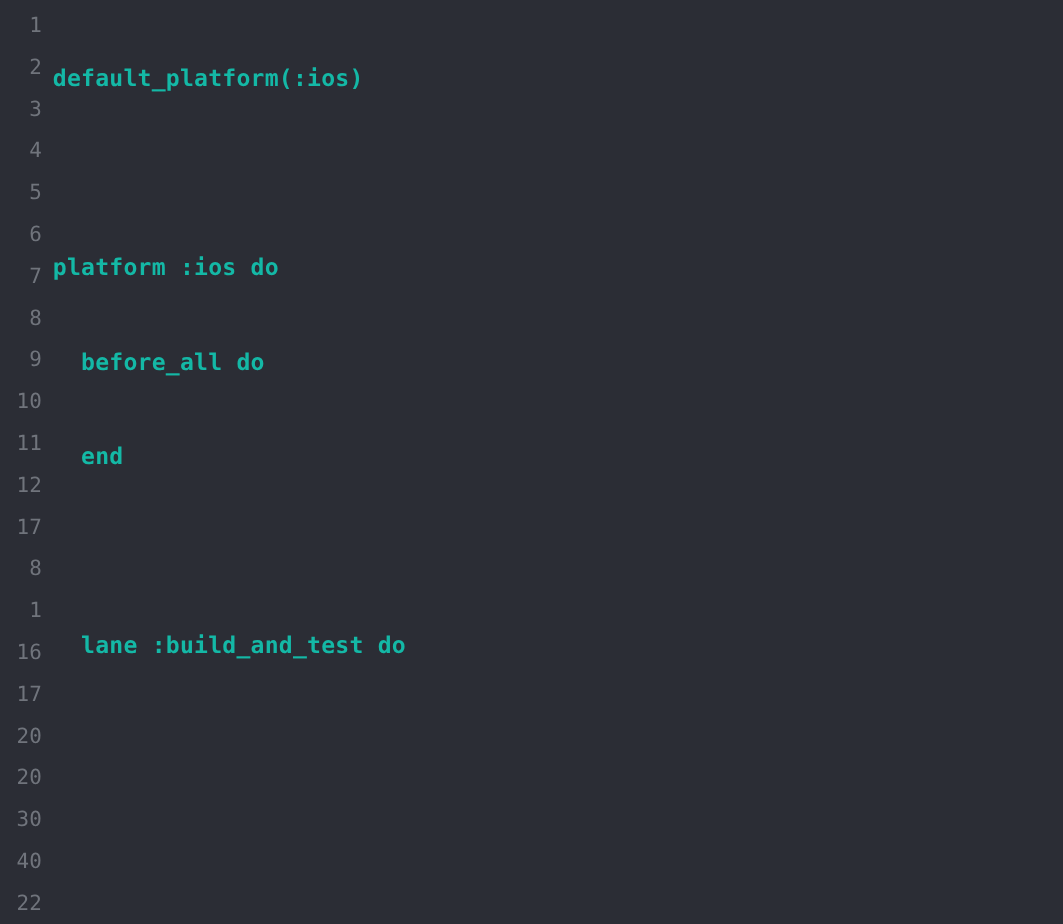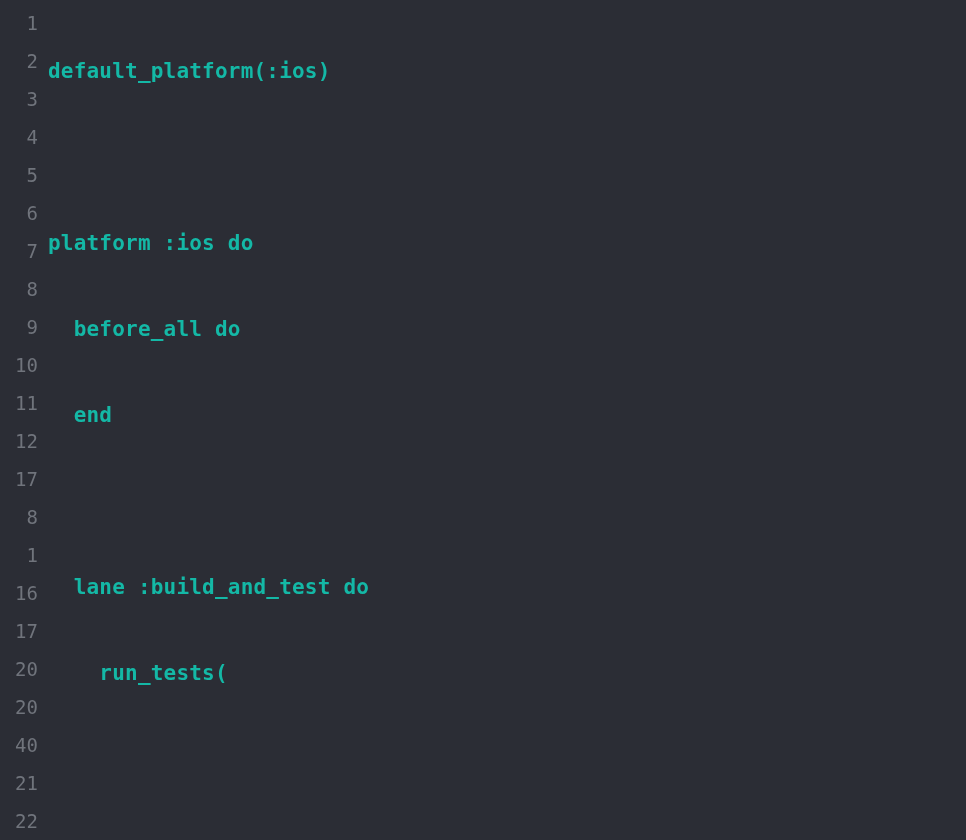--- a/index.html
+++ b/index.html
@@ -59,33 +59,32 @@
     <div>10</div>
     <div>11</div>
     <div>12</div>
     <div>17</div>
     <div>8</div>
     <div>1</div>
     <div>16</div>
     <div>17</div>
     <div>20</div>
     <div>20</div>
+    <div>30</div>
     <div>40</div>
-    <div>21</div>
     <div>22</div>
   </div>
   <div class="code">
     <div class="line">default_platform(:ios)</div>
     <div class="line"></div>
     <div class="line">platform :ios do</div>
     <div class="line">  before_all do</div>
     <div class="line">  end</div>
     <div class="line"></div>
     <div class="line">  lane :build_and_test do</div>
-    <div class="line">    run_tests(</div>
     
     
     
     
     
     
     
     
     
     

